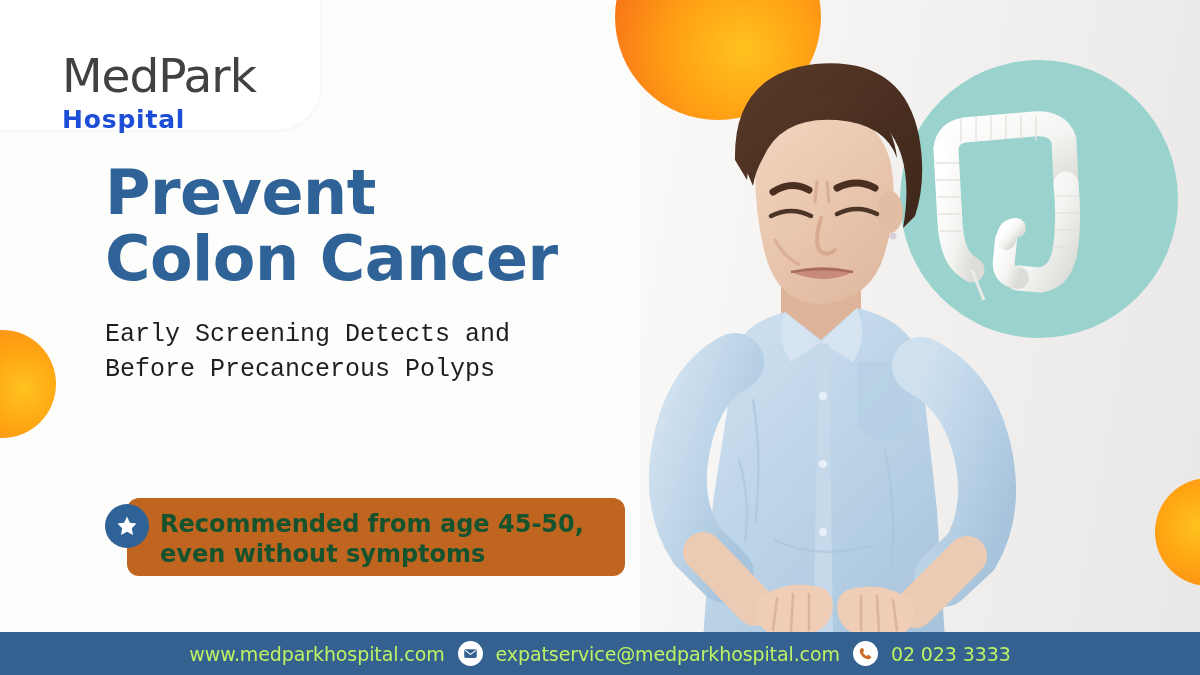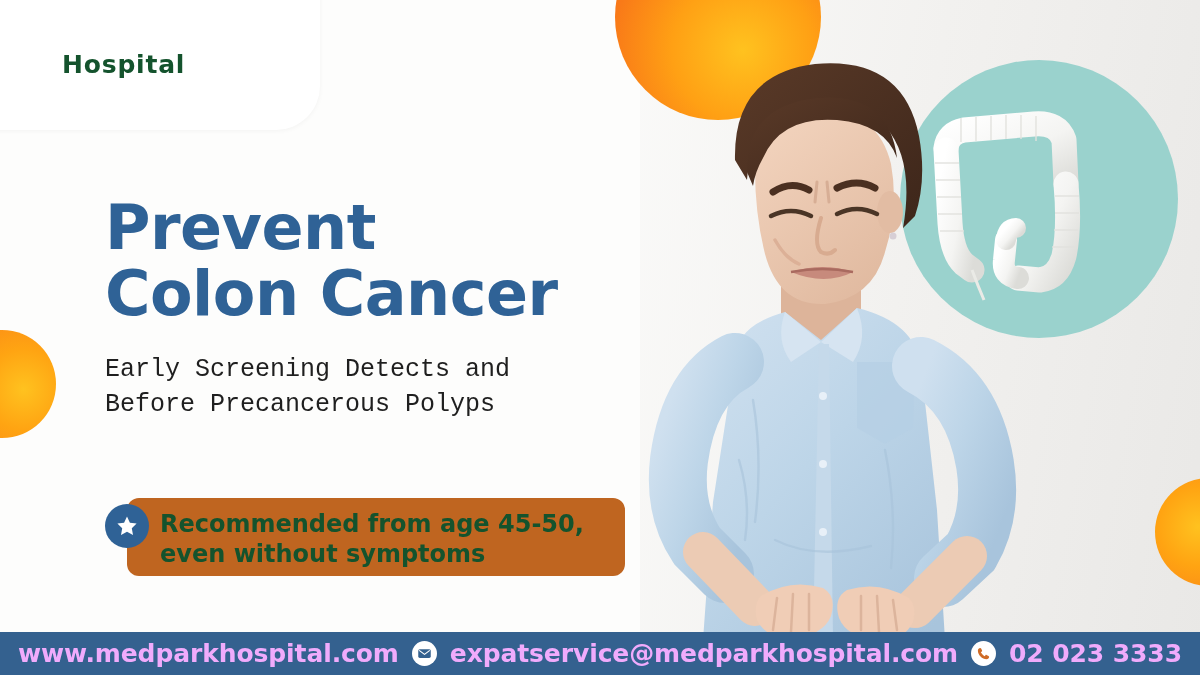--- a/index.html
+++ b/index.html
@@ -71,33 +71,32 @@
     position:absolute; left:62px; top:52px;
     z-index:7;
   }
   .logo-main {
     font-size:47px; font-weight:400; letter-spacing:-1px;
     color:#414141; line-height:1;
     font-family:"DejaVu Sans", sans-serif;
   }
   .logo-main .thin { font-weight:400; }
   .logo-sub {
-    margin-top:0; text-align:center;
+    margin-top:8px; text-align:left;
     font-size:25px; font-weight:700; letter-spacing:0.8px;
-    color:#14532d; line-height:1;
+    color:#1d4ed8; line-height:1;
     font-family:"DejaVu Sans", sans-serif;
   }
 
   
   .content { position:absolute; left:105px; top:160px; z-index:8; }
   .head-blue {
     font-size:62px; font-weight:700; line-height:1.07;
     color:#2f6296; letter-spacing:-0.5px;
     font-family:"DejaVu Sans", sans-serif;
-    margin-top:35px;
   }
   .head-orange {
     margin-top:12px;
     font-size:60px; font-weight:700; line-height:1.05;
     color:#c0611f; letter-spacing:-0.5px;
     font-family:"DejaVu Sans", sans-serif;
   }
   .subhead {
     margin-top:24px;
     font-size:25px; font-weight:400; line-height:1.42;
@@ -134,21 +133,21 @@
   
   .footer {
     position:absolute; left:0; bottom:0;
     width:1200px; height:43px;
     background:#34618f;
     display:flex; align-items:center; justify-content:center;
     gap:13px;
     z-index:10;
   }
   .footer-text {
-    font-size:25px; font-weight:700; color:#f0abfc;
+    font-size:19px; font-weight:400; color:#bef264;
     letter-spacing:-0.1px;
     font-family:"DejaVu Sans", sans-serif;
     white-space:nowrap;
   }
   .footer-icon {
     width:25px; height:25px; border-radius:50%;
     background:#ffffff;
     display:flex; align-items:center; justify-content:center;
     flex:none;
   }
@@ -289,20 +288,21 @@
     <g stroke="#a9c4db" stroke-width="2.5" fill="none" opacity="0.6" stroke-linecap="round">
       <path d="M168 360 Q178 420 170 482"></path>
       <path d="M300 410 Q312 470 306 528"></path>
       <path d="M190 500 Q230 520 286 506"></path>
       <path d="M154 420 Q166 460 160 500"></path>
     </g>
   </svg>
 
   <div class="logo-card"></div>
   <div class="logo-wrap">
+    <div class="logo-main"><span class="thin">Med</span><span>Park</span></div>
     <div class="logo-sub">Hospital</div>
   </div>
 
   <div class="content">
     <div class="head-blue">
       <div>Prevent</div>
       <div>Colon Cancer</div>
     </div>
     <div class="subhead">
       <div>Early Screening Detects and</div>

